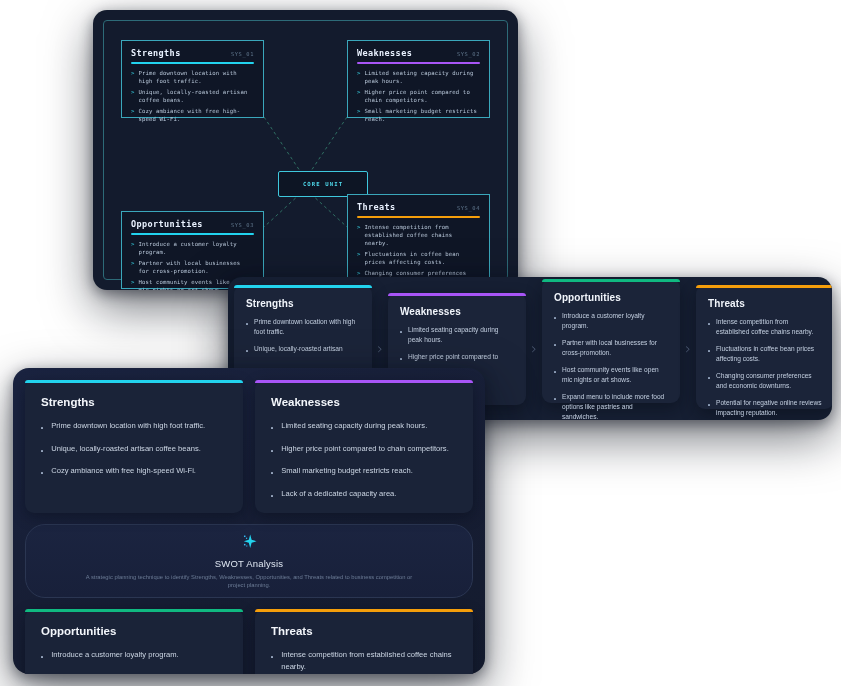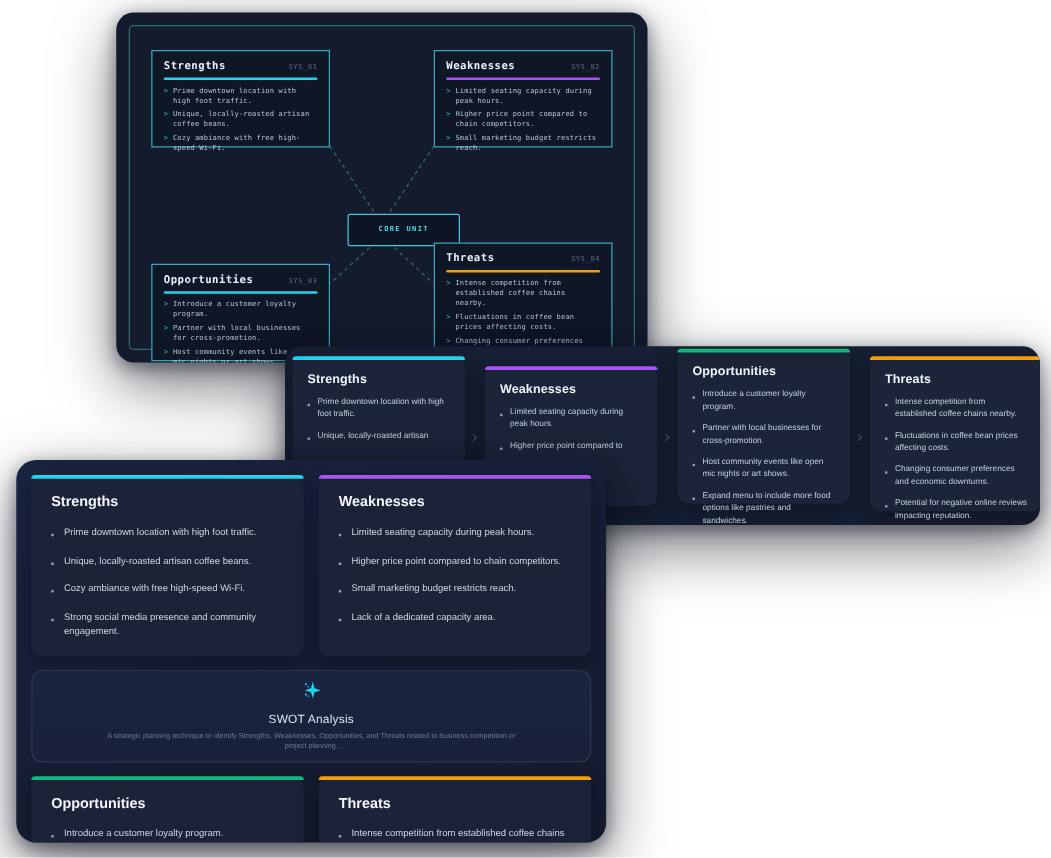--- a/index.html
+++ b/index.html
@@ -117,21 +117,21 @@
   .quad h3{margin:0 0 12px 0;font-size:11.5px;font-weight:700;color:#f3f6fb;}
   .quad ul{list-style:none;margin:0;padding:0;}
   .quad li{display:flex;gap:8px;margin-bottom:11px;}
   .quad li:last-child{margin-bottom:0;}
   .quad .sq{width:2.2px;height:2.2px;background:#93a2ba;margin-top:7px;}
   .quad li span.t{font-size:7.6px;line-height:11.5px;color:#ccd6e4;}
 
   #swot-hub{
     margin:11px 0 11px 0;
     border:1px solid #2b3652;
-    border-radius:9px;
+    border-radius:20px;
     background:linear-gradient(180deg,#1b2440 0%,#18203a 100%);
     height:74px;box-sizing:border-box;
     display:flex;flex-direction:column;align-items:center;justify-content:center;
     padding:6px 54px;
   }
   #swot-hub .spark{margin-bottom:4px;}
   #swot-hub .hubtitle{font-size:9.5px;color:#dfe7f2;letter-spacing:.2px;margin-bottom:4px;}
   #swot-hub .hubdesc{font-size:5.8px;line-height:8.4px;color:#6c7c96;text-align:center;}
 </style>
 </head>
@@ -336,24 +336,20 @@
               <i class="sq"></i>
               <span class="t">Prime downtown location with high foot traffic.</span>
             </li>
           <li>
               <i class="sq"></i>
               <span class="t">Unique, locally-roasted artisan coffee beans.</span>
             </li>
           <li>
               <i class="sq"></i>
               <span class="t">Cozy ambiance with free high-speed Wi-Fi.</span>
-            </li>
-          <li>
-              <i class="sq"></i>
-              <span class="t">Strong social media presence and community engagement.</span>
             </li>
         </ul>
       </div>
 
       <div class="quad">
         <div class="bar" style="background:#a855f7;"></div>
         <h3>Weaknesses</h3>
         <ul>
           <li>
               <i class="sq"></i>

